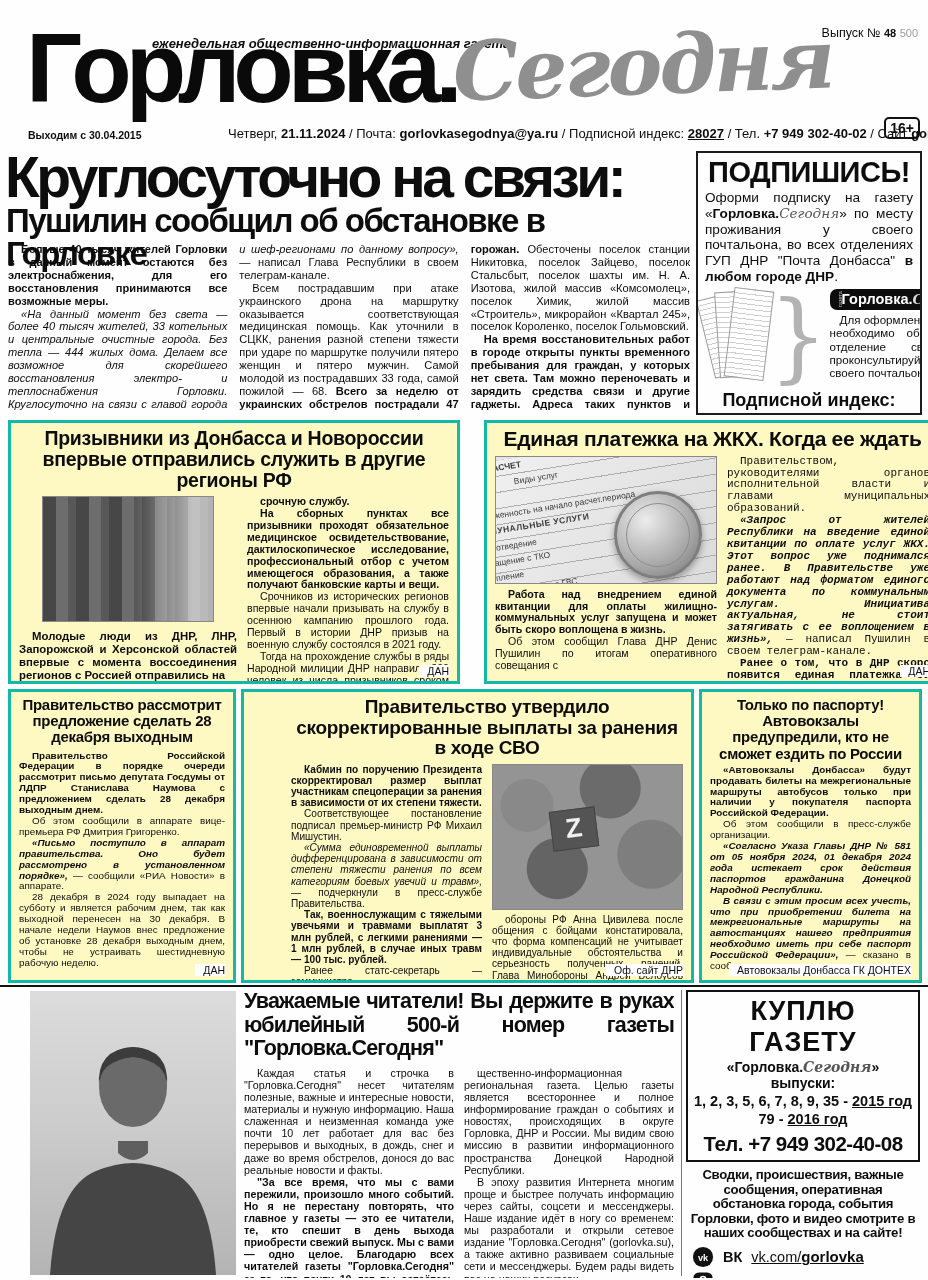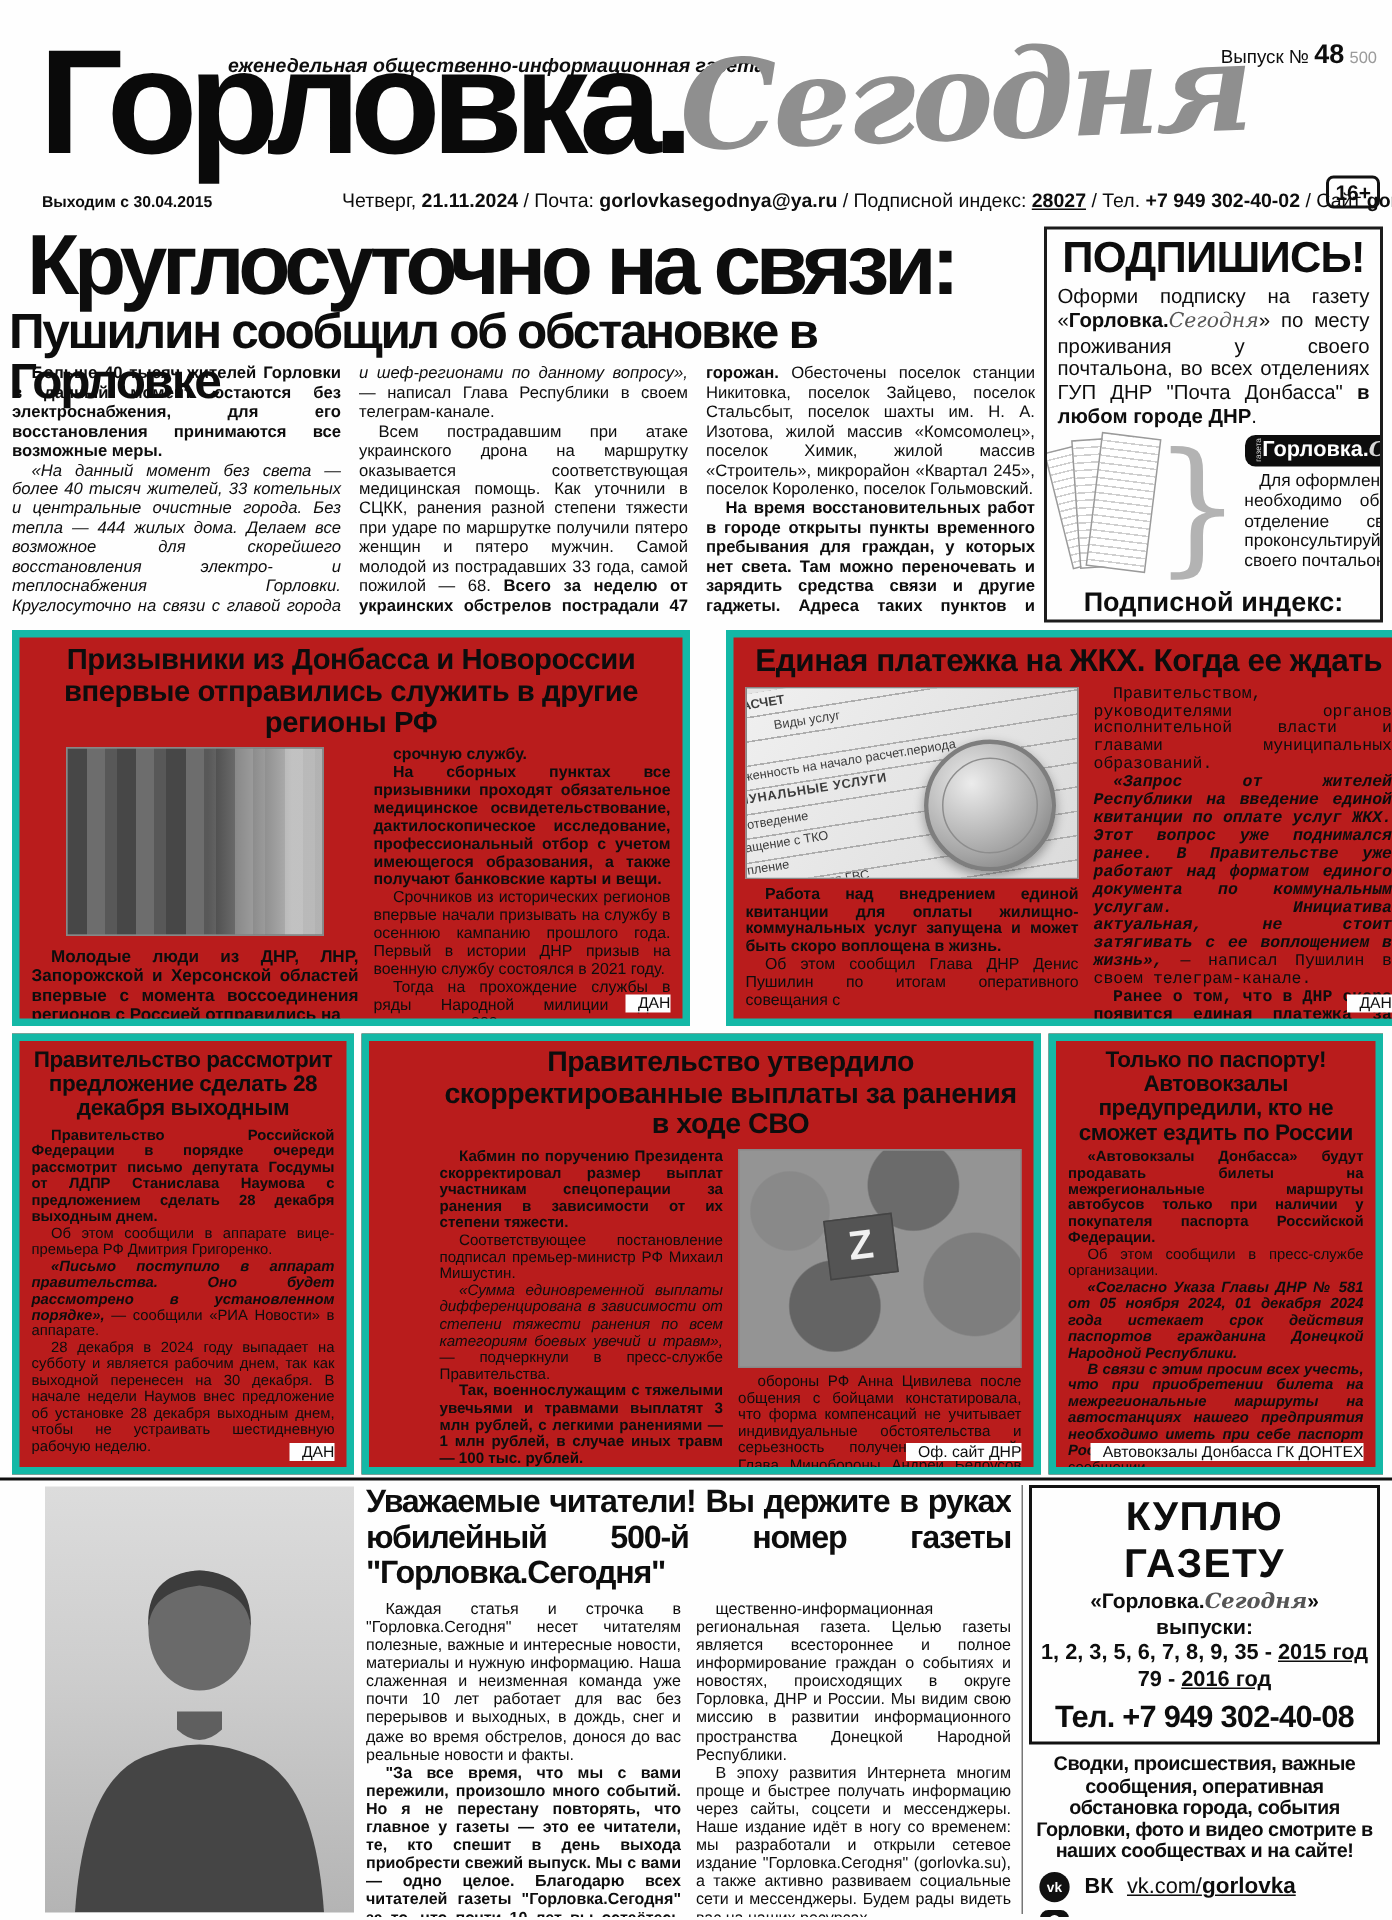--- a/index.html
+++ b/index.html
@@ -8,33 +8,33 @@
   .page *{box-sizing:border-box;}
   p{margin:0;text-indent:13px;text-align:justify;}
   b{font-weight:bold;}
   .i{font-style:italic;}
   .bi{font-style:italic;font-weight:bold;}
   .sig-pin{position:absolute;right:8px;bottom:4px;background:#fefefe;padding-left:8px;font-size:10.5px;}
 
   
   .masthead{position:absolute;left:0;top:0;width:100%;height:150px;}
   .issue{position:absolute;right:10px;top:26px;font-size:12.5px;}
-  .issue .issue-num{font-size:18px;}
+  .issue .issue-num{font-size:11px;}
   .issue .issue-count{color:#9b9b9b;font-size:11px;}
   .tagline{position:absolute;left:152px;top:36px;font-style:italic;font-weight:600;font-size:13px;}
   .title-row{position:absolute;left:26px;top:18px;white-space:nowrap;display:flex;align-items:flex-start;}
   .title-black{font-family:"Liberation Sans",sans-serif;font-weight:900;font-size:99px;line-height:1.02;letter-spacing:-6px;color:#0a0a0a;}
   .title-script{font-family:"DejaVu Serif",serif;font-style:italic;font-weight:bold;font-size:82px;line-height:1.15;color:#8f8f8f;letter-spacing:-3px;margin-left:-4px;transform:rotate(-2deg);}
   .since{position:absolute;left:28px;top:129px;font-size:10.5px;font-weight:bold;}
   .infoline{position:absolute;left:228px;top:126px;font-size:13px;white-space:nowrap;}
   .infoline .u{text-decoration:underline;}
   .age-badge{position:absolute;right:8px;top:117px;border:2px solid #111;border-radius:5px;padding:1px 4px;font-weight:bold;font-size:14px;}
 
   
-  .lead-hl1{position:absolute;left:18px;top:150px;width:686px;font-size:57px;font-weight:800;letter-spacing:-3.5px;line-height:.95;}
+  .lead-hl1{position:absolute;left:5px;top:150px;width:686px;font-size:57px;font-weight:800;letter-spacing:-3.5px;line-height:.95;}
   .lead-hl2{position:absolute;left:6px;top:204px;width:686px;font-size:33px;font-weight:800;letter-spacing:-1.5px;line-height:1;}
   .lead-body{position:absolute;left:8px;top:243px;width:682px;height:172px;overflow:hidden;
              column-count:3;column-gap:12px;font-size:11.1px;line-height:12.9px;}
   .lead-body p{margin-bottom:0;}
 
   
   .subscribe{position:absolute;left:696px;top:151px;width:226px;height:264px;border:2px solid #1c1c1c;padding:3px 7px;overflow:hidden;}
   .subscribe .sub-title{text-align:center;font-size:29px;font-weight:900;letter-spacing:-.5px;}
   .subscribe .sub-body{font-size:13.6px;line-height:15.8px;text-indent:0;margin-top:1px;}
   .brand-script{font-family:"DejaVu Serif",serif;font-style:italic;color:#555;}
@@ -47,21 +47,21 @@
   .brace{font-family:"DejaVu Serif",serif;font-size:92px;line-height:96px;color:#b3b3b3;flex:0 0 18px;transform:scaleY(1.05);}
   .sub-right{flex:1;}
   .sub-badge{display:inline-block;background:#0d0d0d;color:#fff;border-radius:7px;padding:2px 7px 3px 12px;font-weight:bold;font-size:14.5px;position:relative;}
   .sub-badge .badge-script{font-family:"DejaVu Serif",serif;font-style:italic;color:#d7d7d7;font-size:13.5px;}
   .sub-badge .badge-side{position:absolute;left:2px;top:50%;transform:translateY(-50%) rotate(-90deg);font-size:5.5px;font-weight:normal;color:#cfcfcf;}
   .sub-note{font-size:11.6px;line-height:13.4px;text-align:justify;margin-top:3px;text-indent:10px;}
   .sub-index{text-align:center;font-size:18px;font-weight:900;margin-top:3px;}
   .sub-index .u{text-decoration:underline;font-size:19.5px;}
 
   
-  .article-box{position:absolute;border:5px solid #14b8a6;padding:4px 8px;overflow:hidden;background:#b91c1c;}
+  .article-box{position:absolute;border:3px solid #14b8a6;padding:4px 8px;overflow:hidden;background:#fef9c3;}
   .box-hl{text-align:center;font-weight:800;letter-spacing:-.3px;line-height:1.08;margin:1px 0 5px;}
   .cols{display:flex;gap:10px;}
 
   
   .conscripts{left:8px;top:420px;width:452px;height:264px;}
   .conscripts .box-hl{font-size:19.5px;}
   .conscripts .col-l{flex:0 0 218px;}
   .conscripts .col-r{flex:1;font-size:10.6px;line-height:11.9px;}
   .soldiers-photo{width:172px;height:126px;margin:0 auto;border:1px solid #888;
     background:linear-gradient(90deg,rgba(250,250,250,0) 55%,rgba(250,250,250,.6) 88%),

